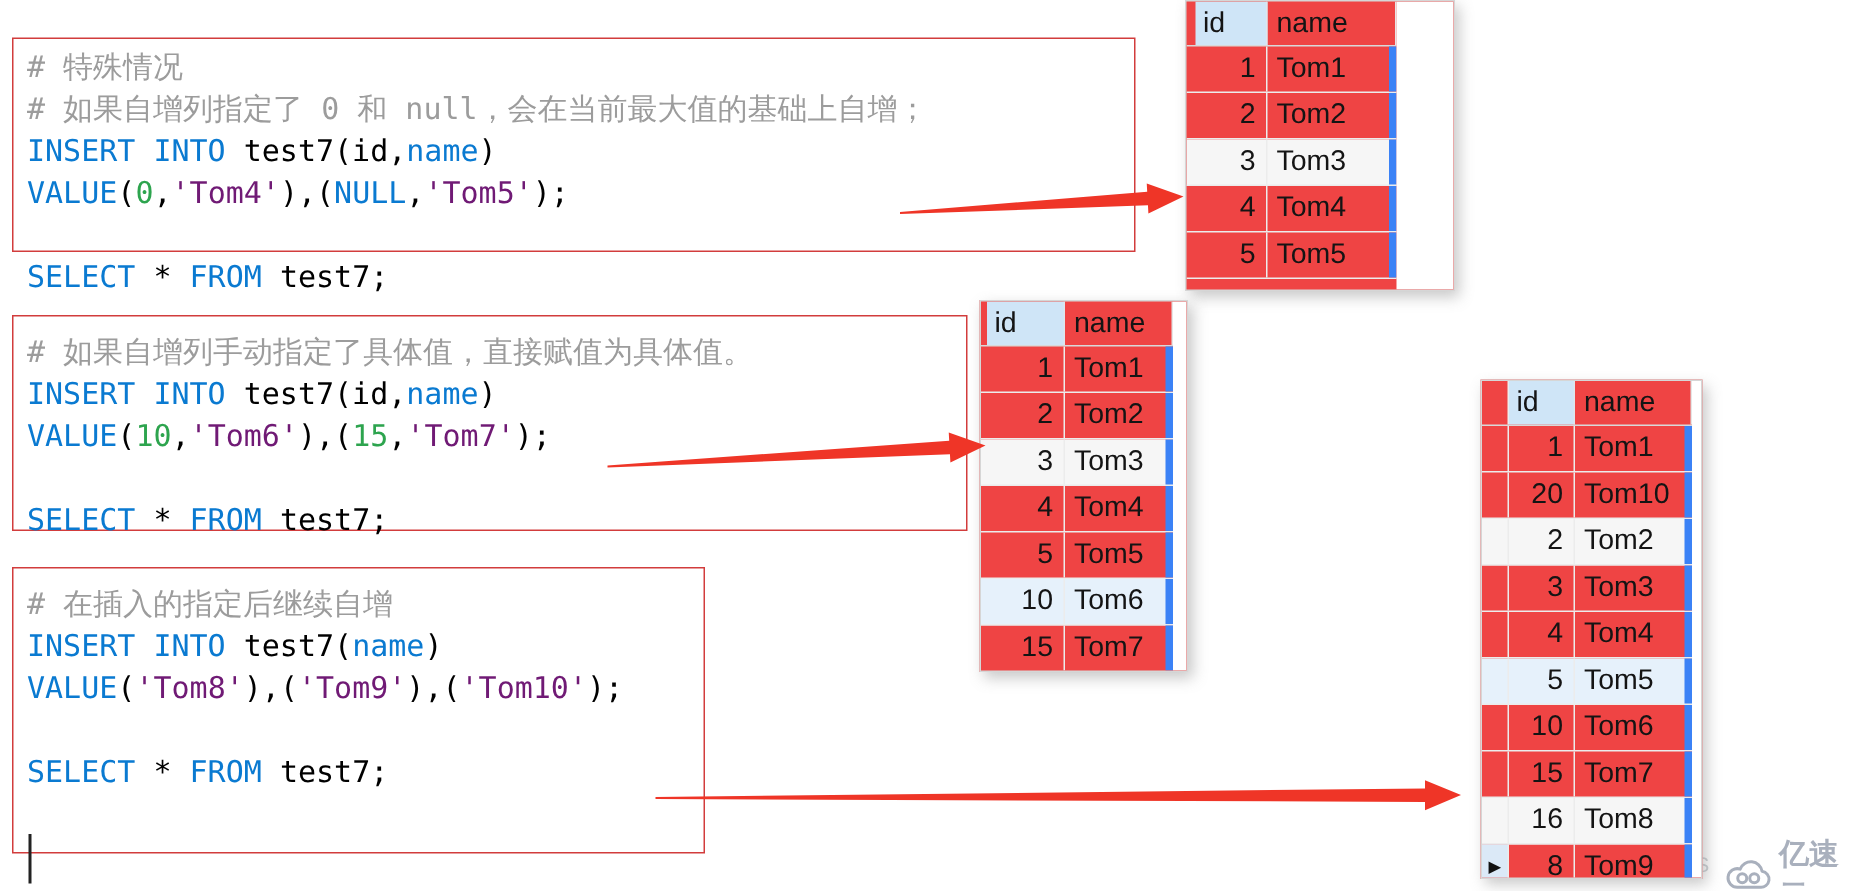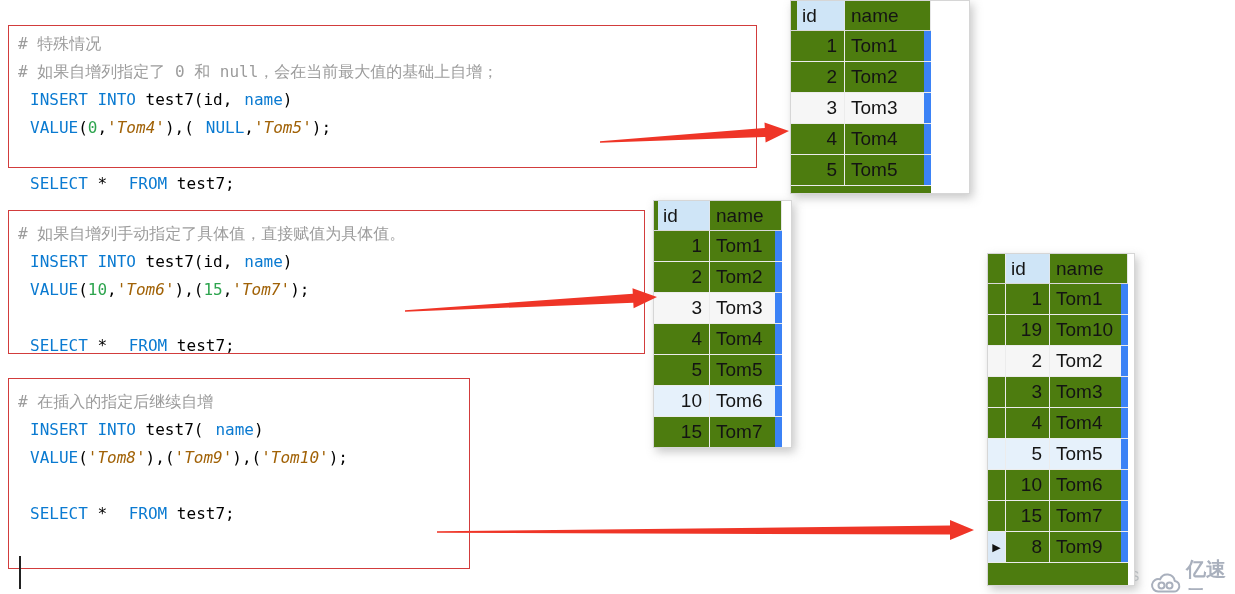--- a/index.html
+++ b/index.html
@@ -4,43 +4,43 @@
 <style>
   html,body{margin:0;padding:0;background:#fff;}
   .canvas{position:relative;width:1235px;height:594px;background:#ffffff;overflow:hidden;
           font-family:"Liberation Sans",sans-serif;}
 
   
   .red-box{position:absolute;border:1px solid #d23c3c;z-index:1;}
 
   
   .code-block{position:absolute;z-index:2;font-family:"DejaVu Sans Mono","Liberation Mono",monospace;
-              font-size:16px;line-height:28px;white-space:pre;}
+              font-size:20px;line-height:28px;white-space:pre;}
   .code-line{height:28px;}
-  .tok-keyword{color:#0a7ad1;margin-left:12px;}
+  .tok-keyword{color:#0a7ad1;}
   .tok-plain{color:#000000;}
   .tok-comment{color:#9c9c9c;}
-  .tok-string{color:#a16207;font-style:italic;}
+  .tok-string{color:#701a75;}
   .tok-number{color:#2da44e;}
 
   
-  .result-grid{position:absolute;z-index:5;background:#4d7c0f;border:1px solid #d6d6d6;
+  .result-grid{position:absolute;z-index:5;background:#ef4444;border:1px solid #d6d6d6;
                box-shadow:3px 4px 9px rgba(110,110,110,.38);display:flex;overflow:hidden;}
   .grid-inner{flex:none;}
   .grid-filler{flex:1;background:#fff;}
   .grid-row{display:grid;grid-template-columns:var(--cols);}
   .grid-row.head{height:29px;border-bottom:1px solid #d9d9d9;}
   .grid-row.body{height:30px;border-bottom:1px solid #ececec;}
   .grid-row.body.shade{background:#f6f6f6;}
   .grid-row.body.highlight{background:#e6f1fb;}
   .g-cell{font-size:19px;color:#141414;display:flex;align-items:center;overflow:hidden;}
   .h-id{background:#cfe5f7;padding-left:5px;border-right:1px solid #dfe6ec;}
   .h-name{padding-left:6px;border-right:1px solid #e6e6e6;}
   .c-id{justify-content:flex-end;padding-right:7px;border-right:1px solid #ececec;}
-  .c-name{padding-left:6px;border-right:7px solid #3b82f6;}
+  .c-name{padding-left:6px;border-right:5px solid #3b82f6;}
   .c-gutter.gb{border-right:1px solid #ececec;}
   .c-gutter.marker{background:#dbe9f7;justify-content:center;}
   .marker-glyph{font-size:11px;color:#111;line-height:1;}
 
   
   .arrow-layer{position:absolute;left:0;top:0;z-index:6;pointer-events:none;}
 
   
   .caret{position:absolute;z-index:7;width:2px;background:#222;}
 
@@ -149,21 +149,21 @@
           <div class="g-cell h-id">id</div>
           <div class="g-cell h-name">name</div>
         </div>
         <div class="grid-row body">
           <div class="g-cell c-gutter gb"></div>
           <div class="g-cell c-id">1</div>
           <div class="g-cell c-name">Tom1</div>
         </div>
         <div class="grid-row body">
           <div class="g-cell c-gutter gb"></div>
-          <div class="g-cell c-id">19</div>
+          <div class="g-cell c-id">20</div>
           <div class="g-cell c-name">Tom10</div>
         </div>
         <div class="grid-row body shade">
           <div class="g-cell c-gutter gb"></div>
           <div class="g-cell c-id">2</div>
           <div class="g-cell c-name">Tom2</div>
         </div>
         <div class="grid-row body">
           <div class="g-cell c-gutter gb"></div>
           <div class="g-cell c-id">3</div>
@@ -181,20 +181,25 @@
         </div>
         <div class="grid-row body">
           <div class="g-cell c-gutter gb"></div>
           <div class="g-cell c-id">10</div>
           <div class="g-cell c-name">Tom6</div>
         </div>
         <div class="grid-row body">
           <div class="g-cell c-gutter gb"></div>
           <div class="g-cell c-id">15</div>
           <div class="g-cell c-name">Tom7</div>
+        </div>
+        <div class="grid-row body shade">
+          <div class="g-cell c-gutter gb"></div>
+          <div class="g-cell c-id">16</div>
+          <div class="g-cell c-name">Tom8</div>
         </div>
         <div class="grid-row body">
           <div class="g-cell c-gutter gb marker">
             <span class="marker-glyph">▶</span>
           </div>
           <div class="g-cell c-id">8</div>
           <div class="g-cell c-name">Tom9</div>
         </div>
       </div>
       <div class="grid-filler"></div>

